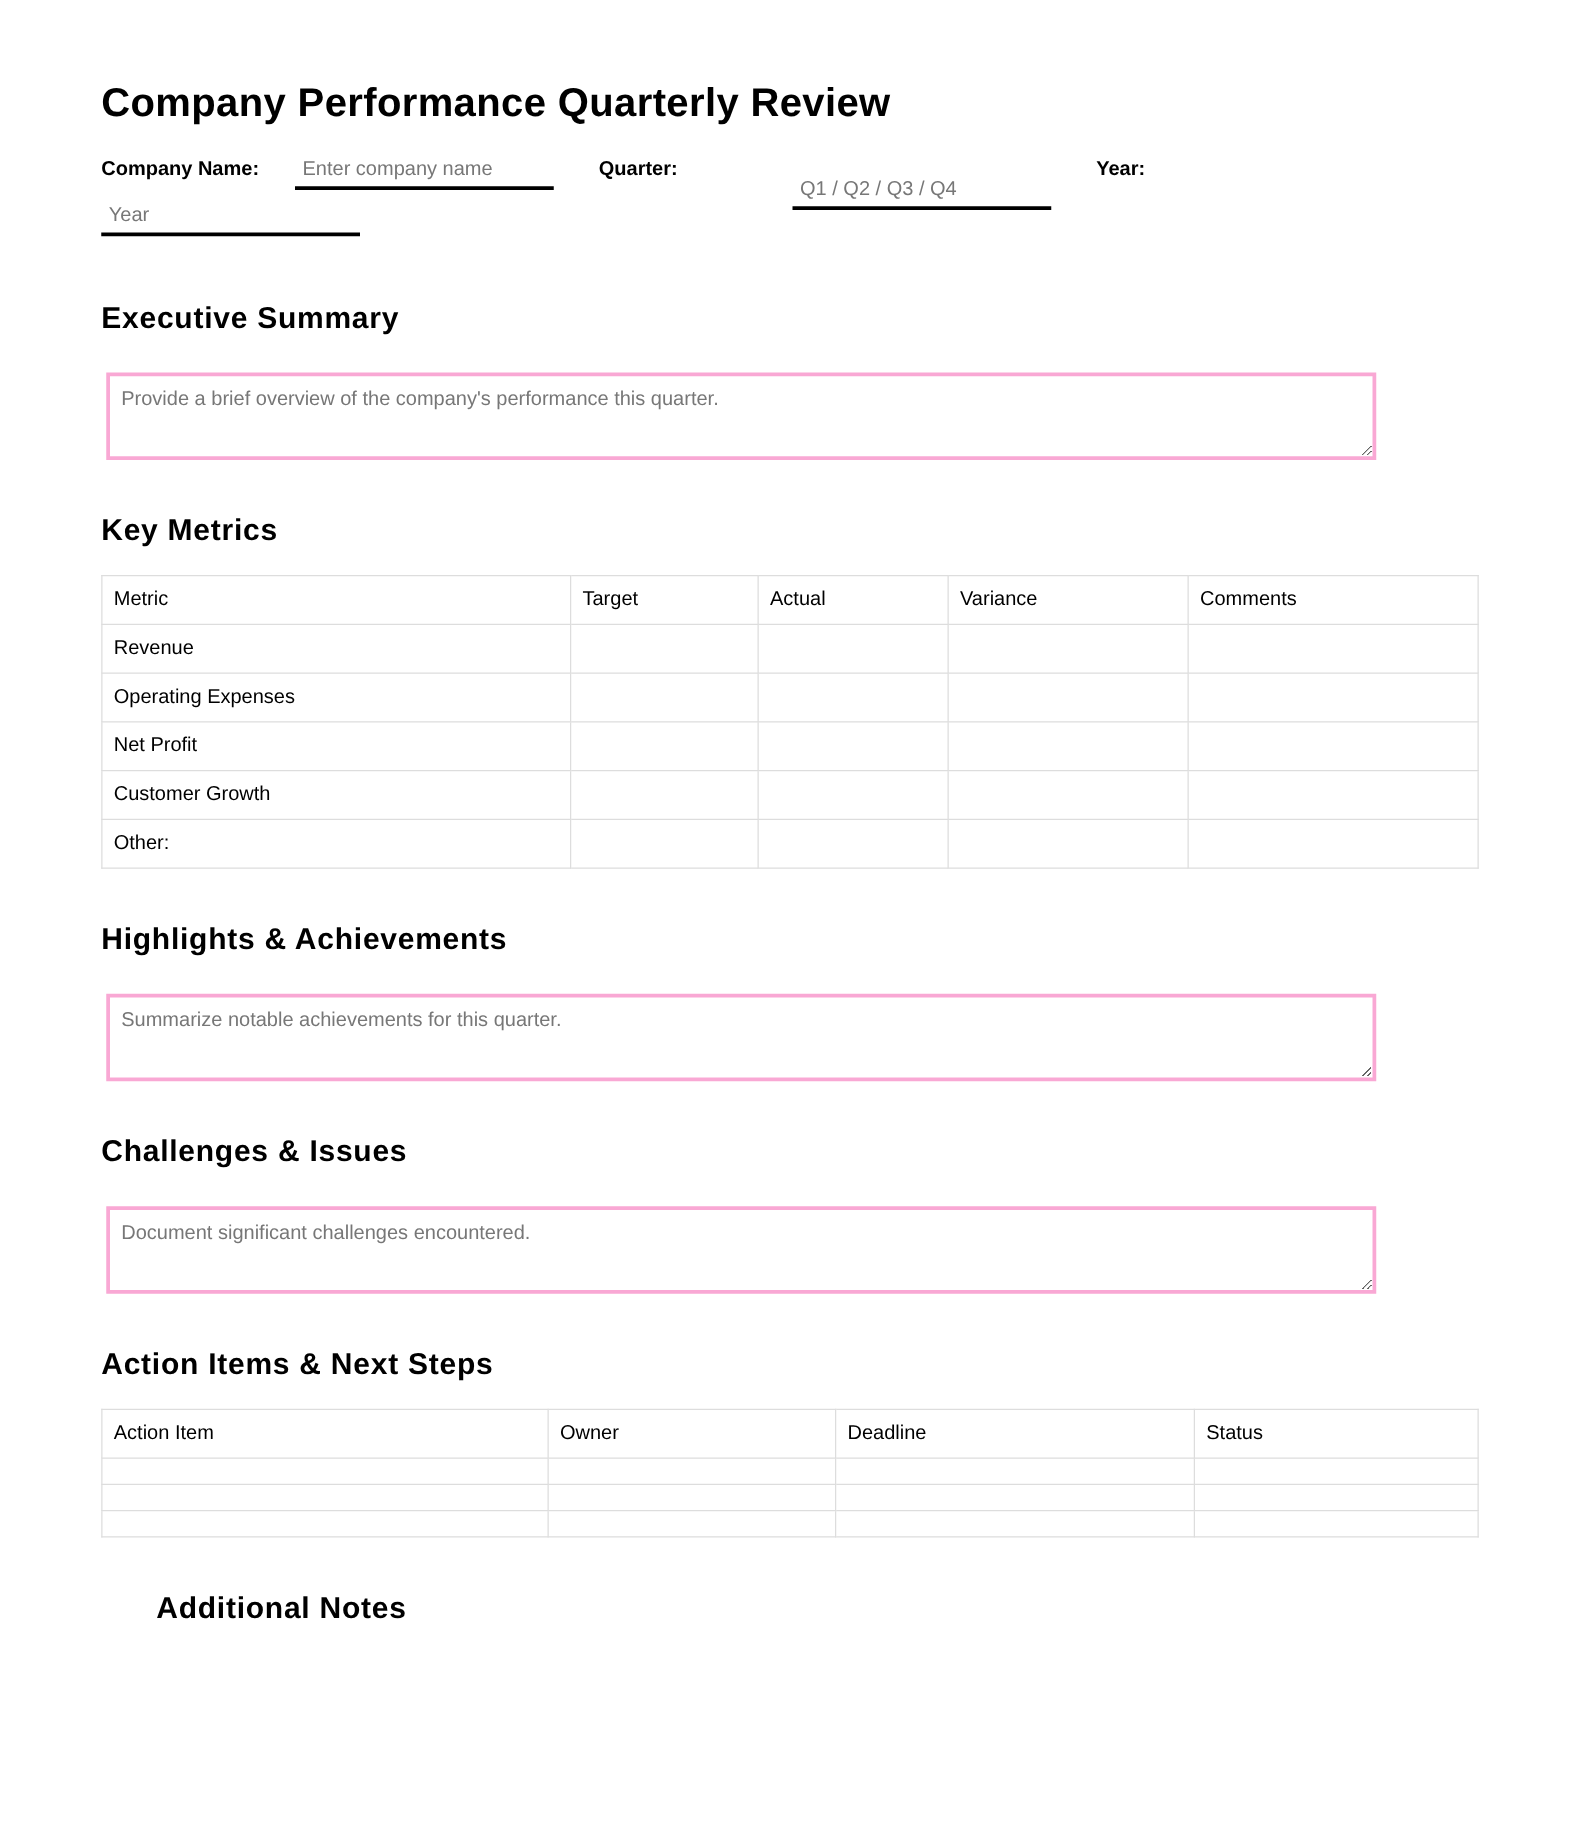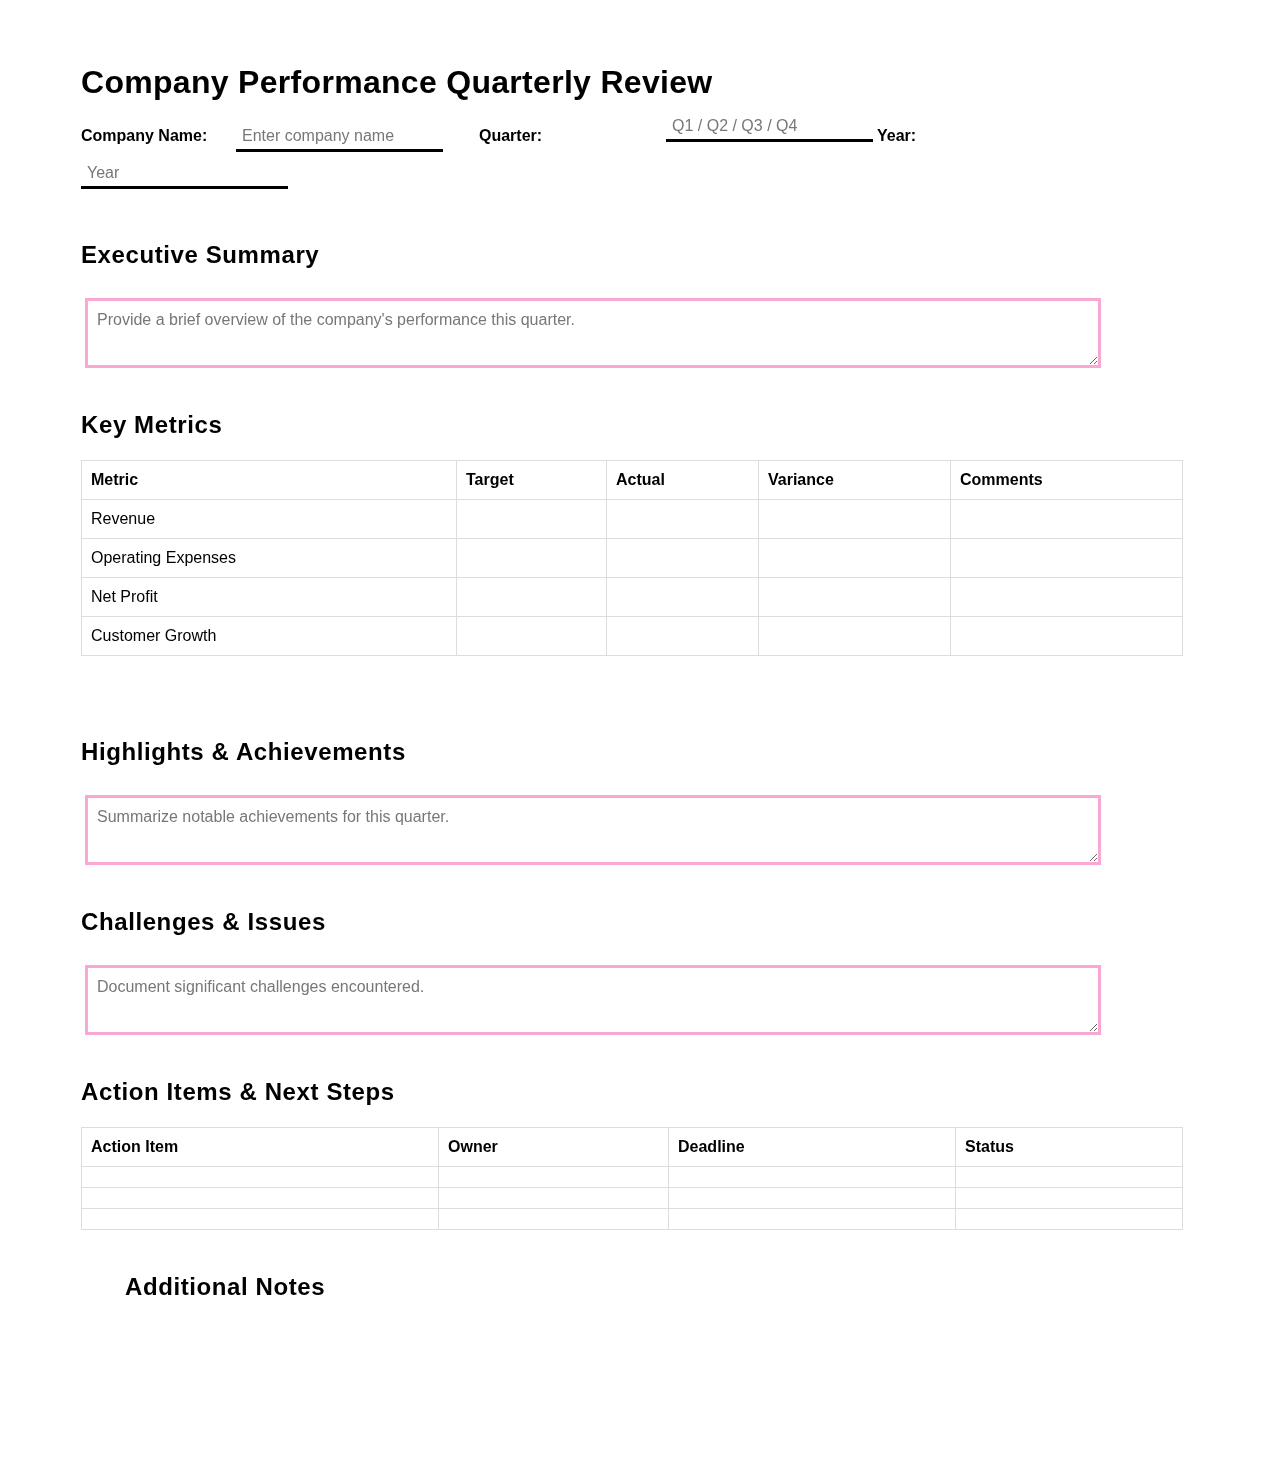--- a/index.html
+++ b/index.html
@@ -35,37 +35,37 @@
       border: 3px solid #f9a8d4; box-sizing: border-box;
       font-family: "Liberation Sans", sans-serif; font-size: 16px;
       padding: 10px 9px; resize: vertical; color: #000; outline: none; background: #fff;
     }
     textarea::placeholder { color: #777; }
     table {
       position: absolute; left: 0; width: 1101px;
       border-collapse: collapse; table-layout: fixed; font-size: 16px;
     }
     td, th { border: 1px solid #dddddd; padding: 0 9px; text-align: left; box-sizing: border-box; }
-    th { font-weight: bold; }
+    th { font-weight: normal; }
     .metrics th, .metrics td { height: 39px; }
     .actions th { height: 39px; }
     .actions td { height: 21px; }
   </style>
 </head>
 <body>
 
 <div class="page">
 
   <h1>Company Performance Quarterly Review</h1>
 
   <span class="field-label" style="left:0; top:127px;">Company Name:</span>
   <input class="line-input" type="text" style="left: 155px; top: 122px;" placeholder="Enter company name">
 
   <span class="field-label" style="left:398px; top:127px;">Quarter:</span>
-  <input class="line-input" type="text" style="left: 553px; top: 112px; margin-left: 32px;" placeholder="Q1 / Q2 / Q3 / Q4">
+  <input class="line-input" type="text" style="left: 553px; top: 138px;" placeholder="Q1 / Q2 / Q3 / Q4">
 
   <span class="field-label" style="left:796px; top:127px;">Year:</span>
   <input class="line-input" type="text" style="left: 0px; top: 159px;" placeholder="Year">
 
   <h2 style="top:241px;">Executive Summary</h2>
   <textarea style="top: 298px;" placeholder="Provide a brief overview of the company's performance this quarter."></textarea>
 
   <h2 style="top:411px;">Key Metrics</h2>
   <table class="metrics" style="top:460px;">
     <colgroup>
@@ -101,20 +101,27 @@
       </tr>
       <tr>
         <td>Net Profit</td>
         <td></td>
         <td></td>
         <td></td>
         <td></td>
       </tr>
       <tr>
         <td>Customer Growth</td>
+        <td></td>
+        <td></td>
+        <td></td>
+        <td></td>
+      </tr>
+      <tr>
+        <td>Other:</td>
         <td></td>
         <td></td>
         <td></td>
         <td></td>
       </tr>
     </tbody>
   </table>
 
   <h2 style="top:738px;">Highlights &amp; Achievements</h2>
   <textarea style="top: 795px;" placeholder="Summarize notable achievements for this quarter."></textarea>

